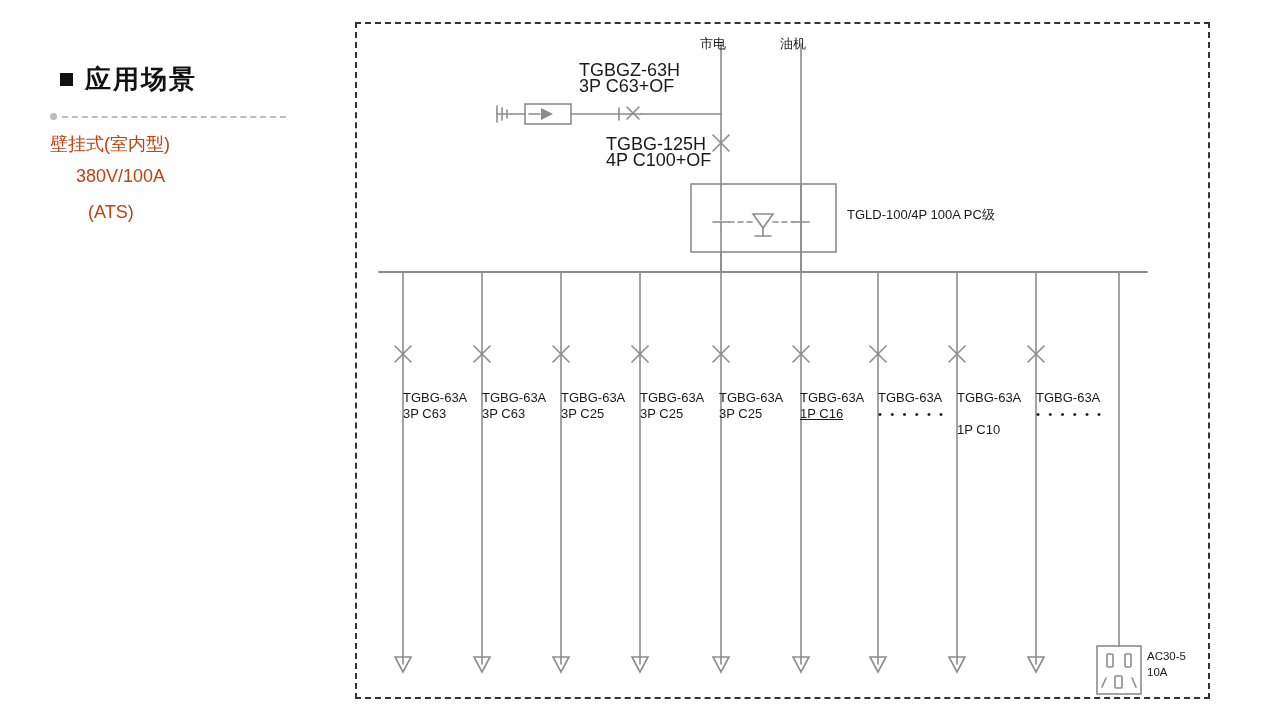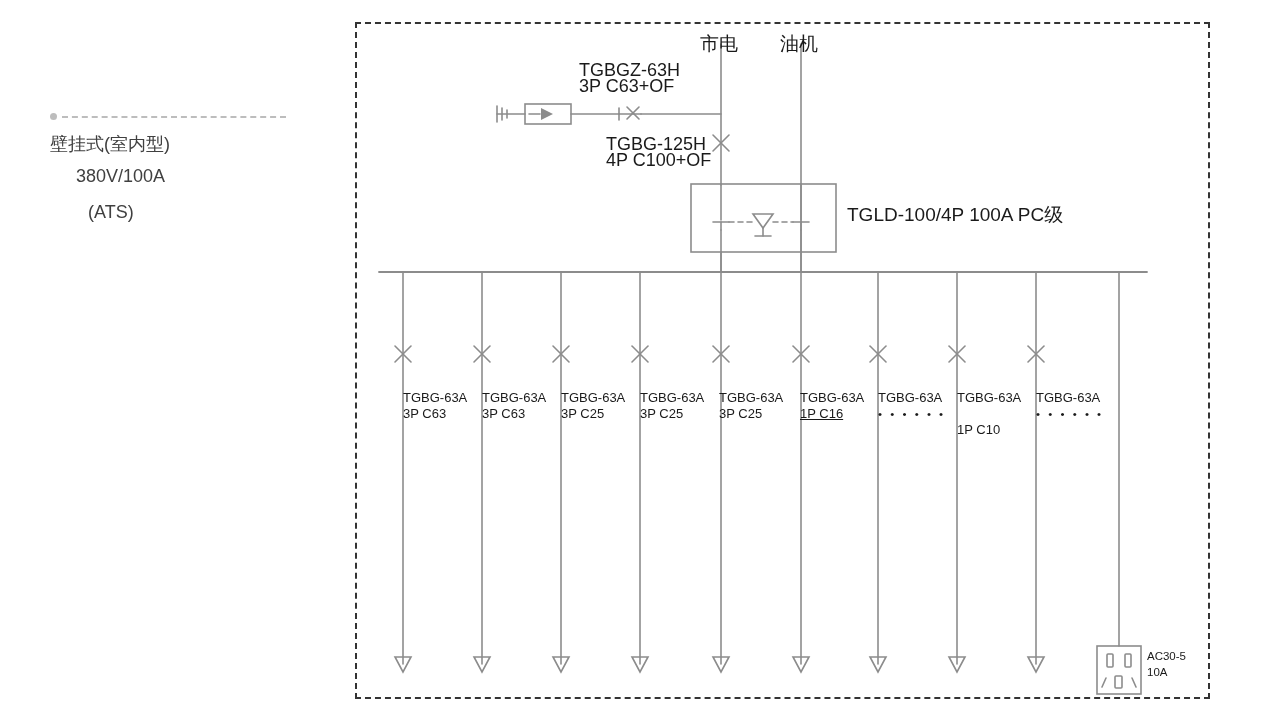--- a/index.html
+++ b/index.html
@@ -61,21 +61,21 @@
   #divider .dash {
     position: absolute;
     left: 12px;
     top: 4px;
     width: 224px;
     border-top: 2px dashed #bdbdbd;
   }
   .caption {
     position: absolute;
     font-size: 18px;
-    color: #404040;
+    color: #c2410c;
     white-space: nowrap;
   }
   #caption-line-1 { left: 50px; top: 132px; }
   #caption-line-2 { left: 76px; top: 166px; }
   #caption-line-3 { left: 88px; top: 202px; }
 
   
   #diagram {
     position: absolute;
     left: 355px;
@@ -92,21 +92,21 @@
   }
 
   .dlabel {
     position: absolute;
     font-size: 18px;
     color: #1a1a1a;
     line-height: 16px;
     white-space: nowrap;
   }
   .dlabel.big {
-    font-size: 19px;
+    font-size: 13px;
   }
   .feeder-label {
     position: absolute;
     font-size: 13px;
     line-height: 16px;
     color: #1a1a1a;
     white-space: nowrap;
   }
   .dots {
     letter-spacing: 2.5px;
@@ -118,20 +118,23 @@
     line-height: 15px;
     color: #1a1a1a;
     white-space: nowrap;
   }
 </style>
 </head>
 <body>
 
 <div id="left-panel">
 
+  <div id="section-title">
+    <span class="bullet"></span><span>应用场景</span>
+  </div>
 
   <div id="divider">
     <span class="dot"></span>
     <span class="dash"></span>
   </div>
 
   <div class="caption" id="caption-line-1">壁挂式(室内型)</div>
   <div class="caption" id="caption-line-2">380V/100A</div>
   <div class="caption" id="caption-line-3">(ATS)</div>
 </div>

